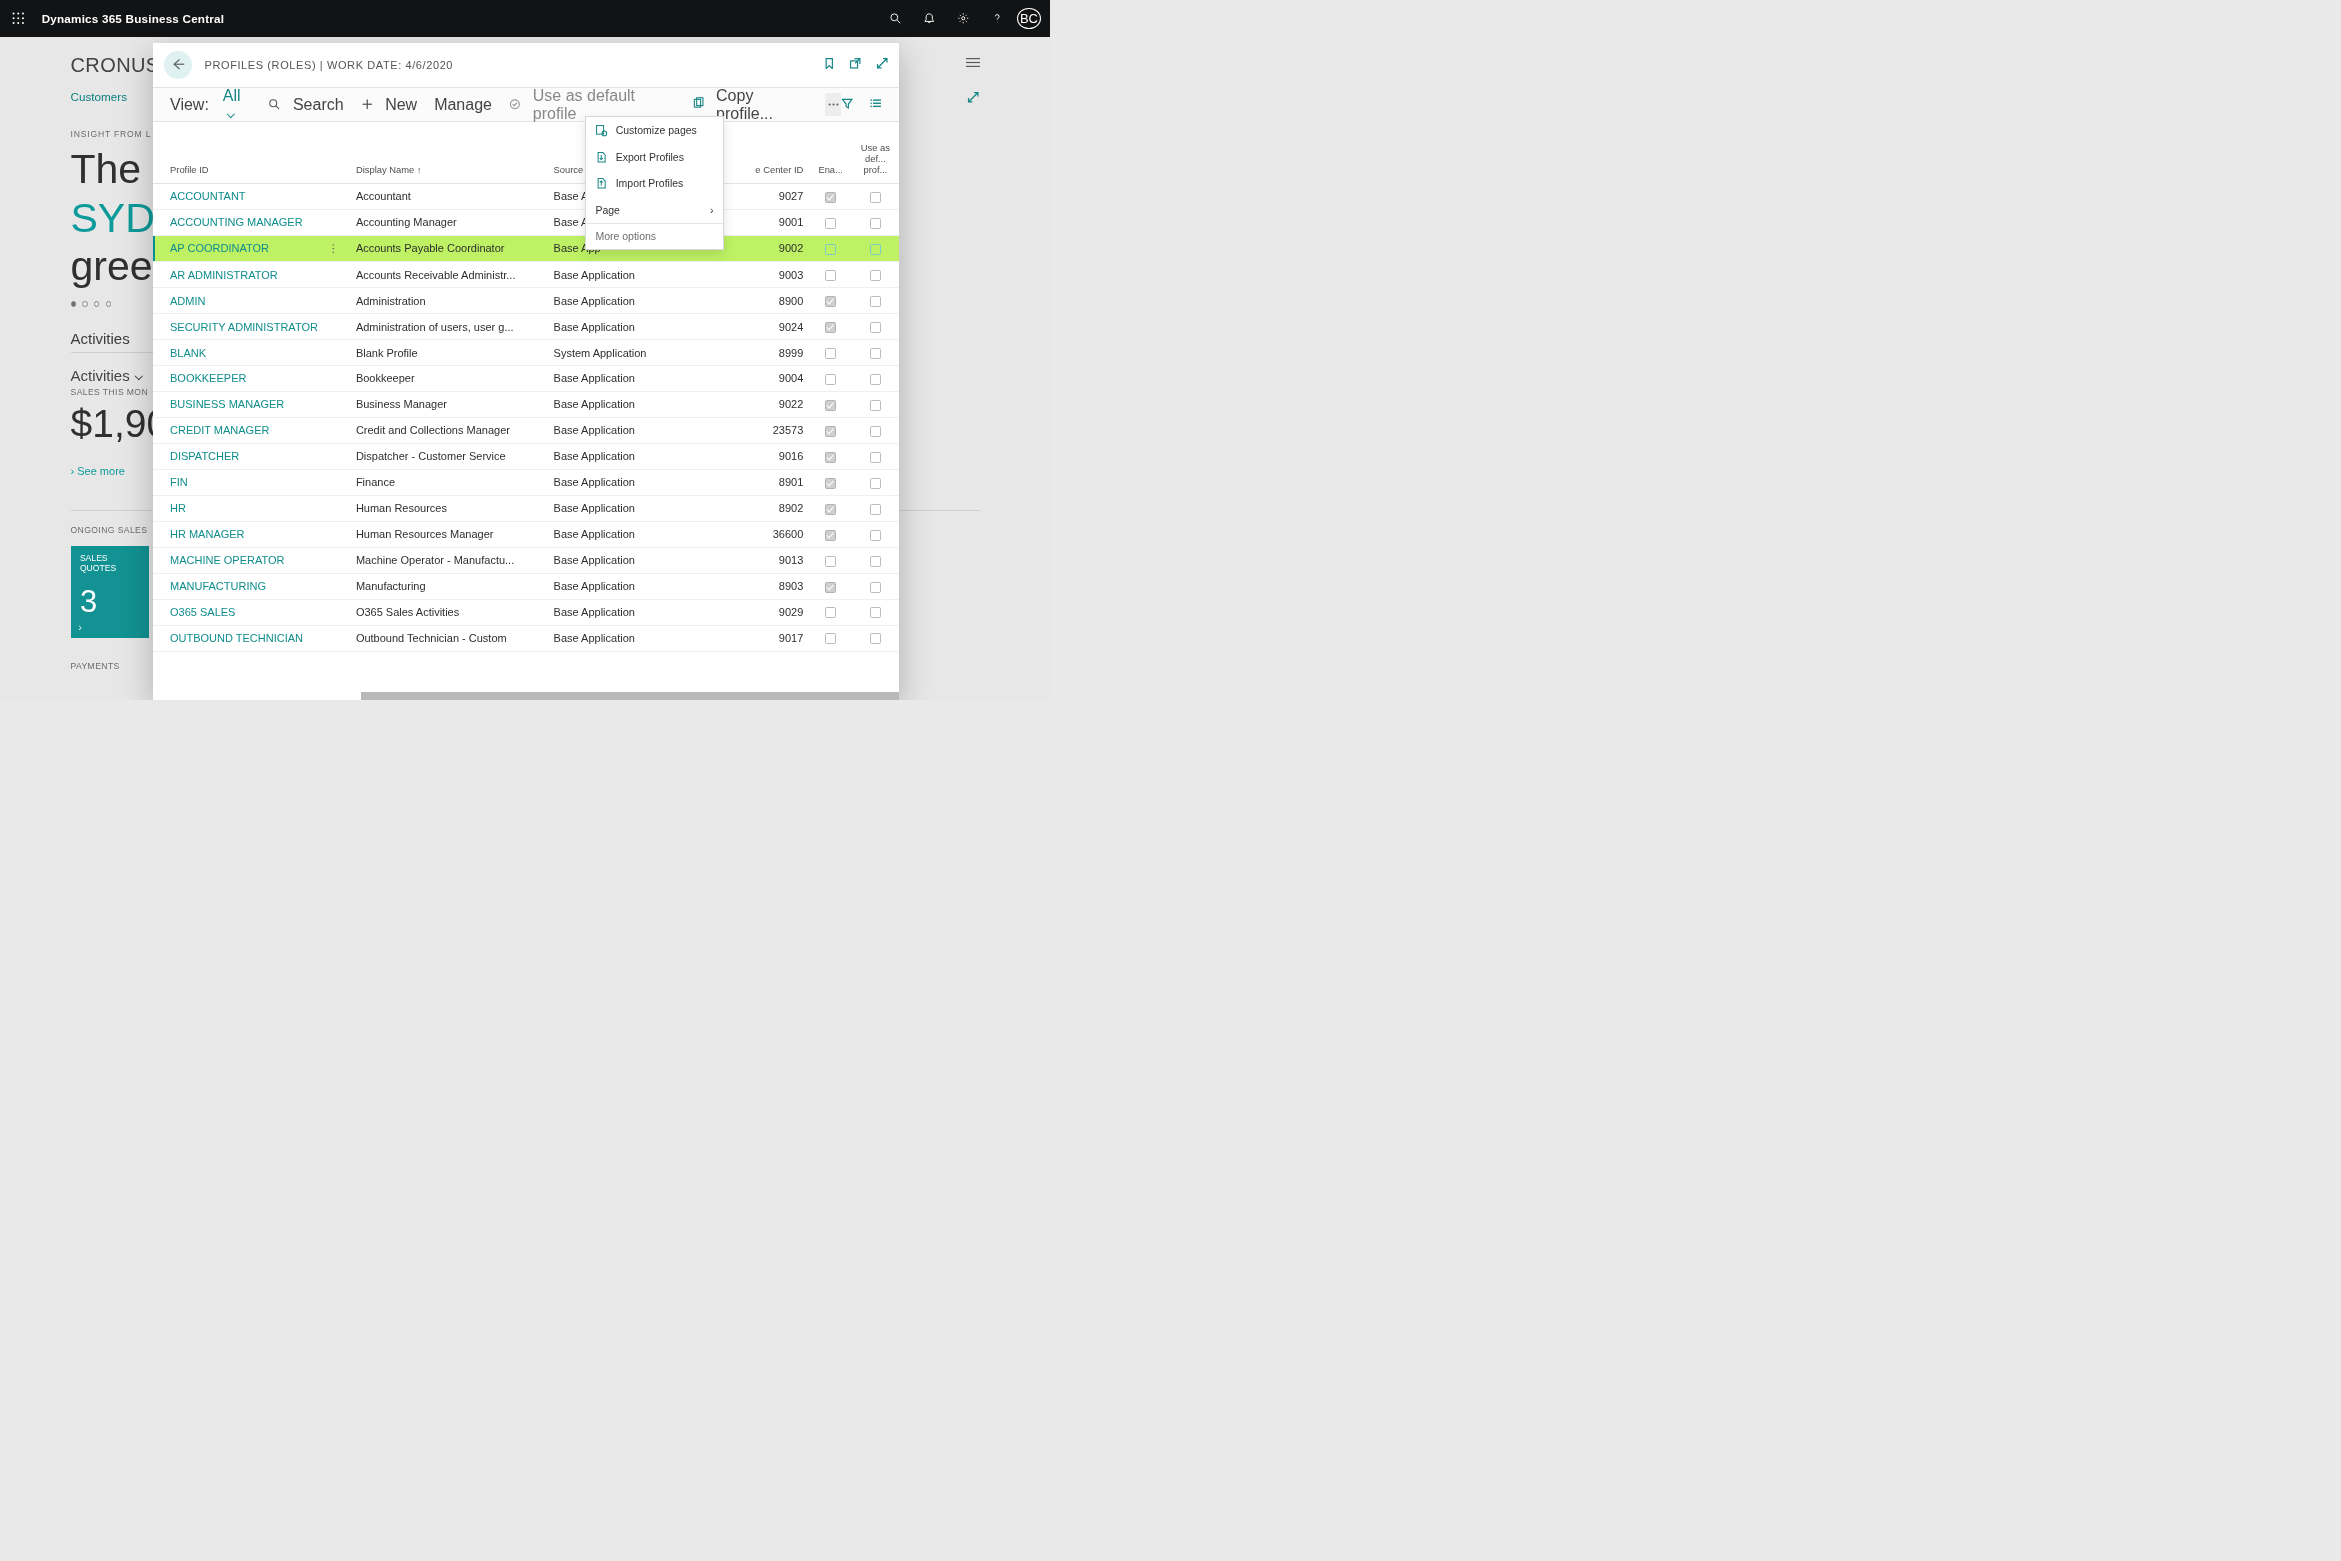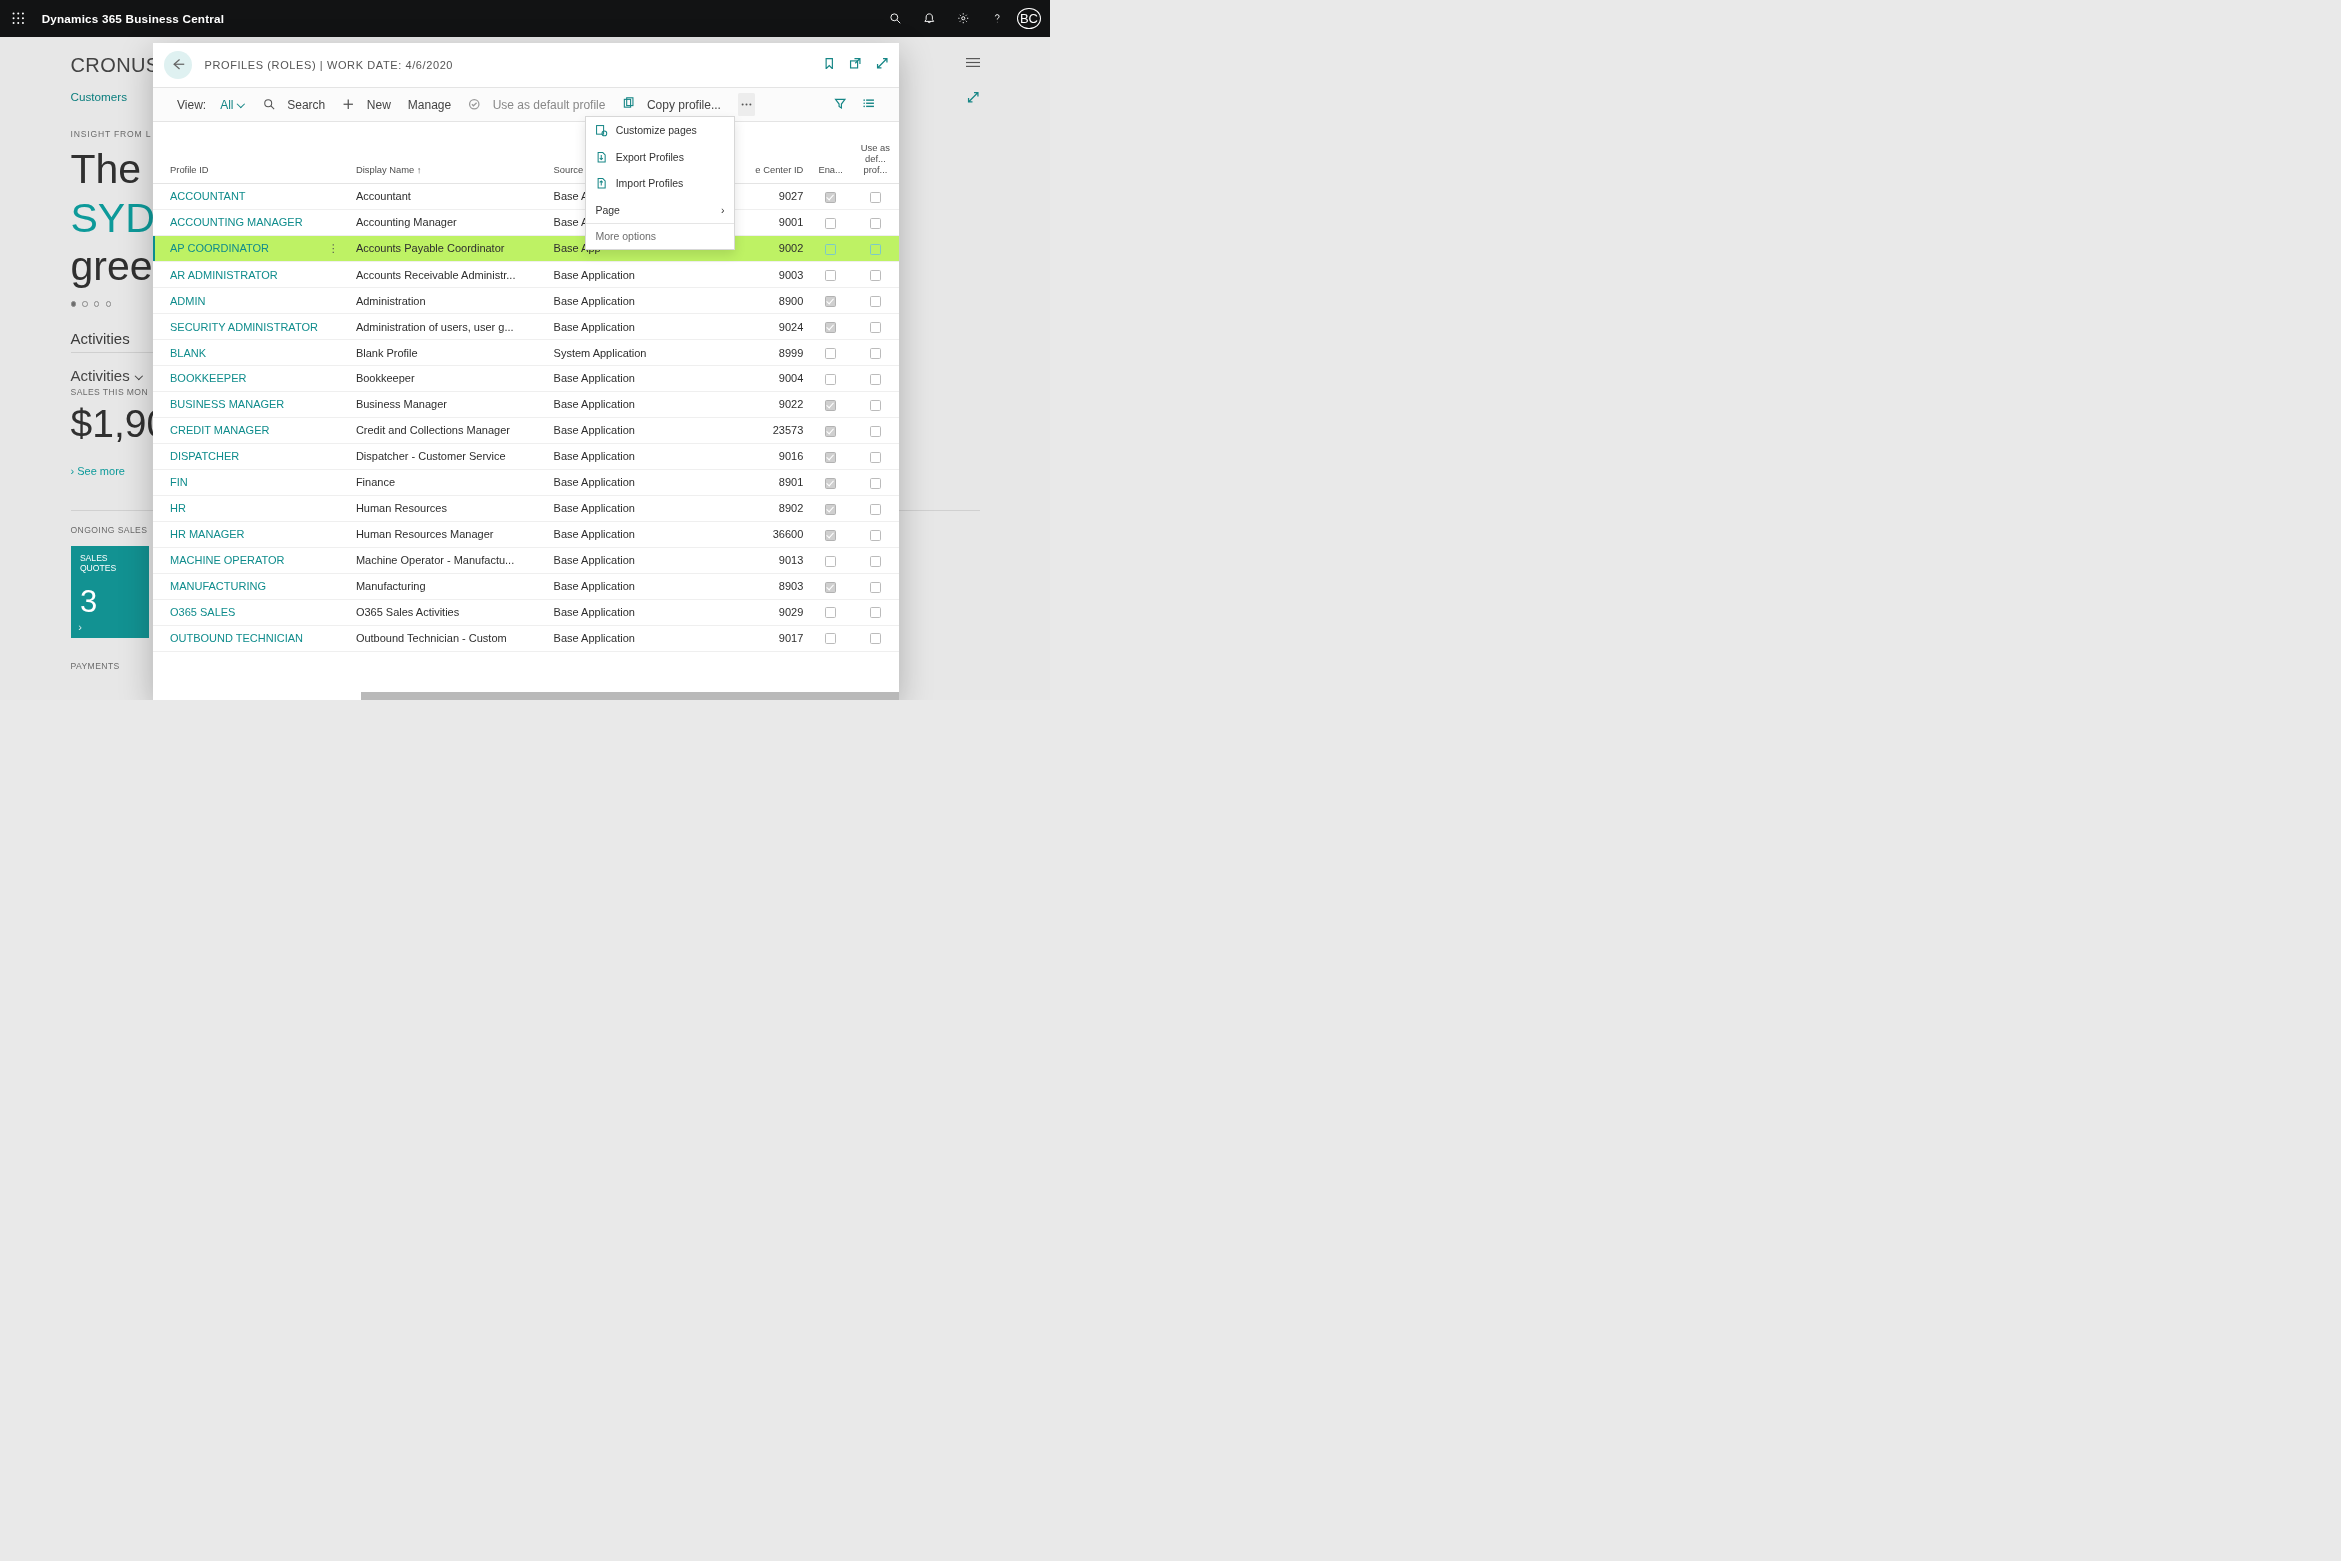--- a/index.html
+++ b/index.html
@@ -47,33 +47,33 @@
 
   
   .dialog { position:absolute; top:43px; left:153px; width:746px; height:657px; background:#fff; box-shadow:0 9.4px 31px rgba(0,0,0,.25); overflow:hidden; }
   .dialog-head { height:44px; display:flex; align-items:center; padding:0 11px; border-bottom:0.8px solid #fff; }
   .back-btn { width:28px; height:28px; border-radius:50%; background:#dff1f1; display:flex; align-items:center; justify-content:center; cursor:pointer; margin-right:12.5px; }
   .back-btn svg { stroke:#666; fill:none; }
   .dialog-title { font-size:11px; letter-spacing:0.6px; color:#555; }
   .dialog-head .r-icons { margin-left:auto; display:flex; gap:14px; color:#168686; }
   .dialog-head .r-icons span { cursor:pointer; }
 
-  .toolbar { height:35px; border-top:0.8px solid #e4e4e4; border-bottom:0.8px solid #e4e4e4; background:#fbfbfb; display:flex; align-items:center; padding:0 24px; font-size:12px; color:#444; }
+  .toolbar { height:35px; border-top:0.8px solid #e4e4e4; border-bottom:0.8px solid #e4e4e4; background:#fbfbfb; display:flex; align-items:center; padding:0 17px; font-size:16px; color:#444; }
   .toolbar .view-lbl { margin-right:14px; }
   .toolbar .view-all { color:#168686; margin-right:19px; cursor:pointer; }
   .toolbar .view-all::after { content:""; display:inline-block; border:solid #168686; border-width:0 0.8px 0.8px 0; padding:2.3px; transform:rotate(45deg); margin-left:4.7px; vertical-align:1.6px; }
   .tb-item { display:flex; align-items:center; gap:12px; margin-right:17px; cursor:pointer; }
   .tb-item.default { color:#888; }
   .tb-item.copy .ico { color:#168686; }
   .ellipsis-btn { width:17px; height:23.4px; display:flex; align-items:center; justify-content:center; cursor:pointer; background:#ededed; border-radius:1.6px; }
   .toolbar .r-icons { margin-left:auto; display:flex; gap:15.6px; color:#168686; }
   .toolbar .r-icons span { cursor:pointer; }
 
   
-  .dropdown { position:absolute; top:116px; left:585px; width:150px; background:#fff; border:0.8px solid #d7d7d7; box-shadow:0 4.7px 11px rgba(0,0,0,.12); font-size:10.5px; color:#333; z-index:50; }
+  .dropdown { position:absolute; top:116px; left:585px; width:139px; background:#fff; border:0.8px solid #d7d7d7; box-shadow:0 4.7px 11px rgba(0,0,0,.12); font-size:10.5px; color:#333; z-index:50; }
   .dd-item { display:flex; align-items:center; gap:7.8px; padding:7px 9.4px; cursor:pointer; }
   .dd-item .ico { color:#168686; width:12.5px; display:flex; justify-content:center; }
   .dd-item.sub { justify-content:space-between; }
   .dd-sep { height:0.8px; background:#e5e5e5; margin:0; }
   .dd-more { padding:7px 9.4px; color:#6e6e6e; cursor:pointer; }
 
   
   .tbl-wrap { position:absolute; top:79px; left:0; right:0; bottom:0; overflow:hidden; }
   .tbl { width:100%; border-collapse:collapse; font-size:11px; color:#2e2e2e; }
   .tbl th { text-align:left; font-weight:400; font-size:9.4px; color:#4e4e4e; padding:20px 6.2px 7.8px 6.2px; border-bottom:0.8px solid #e4e4e4; vertical-align:bottom; }

